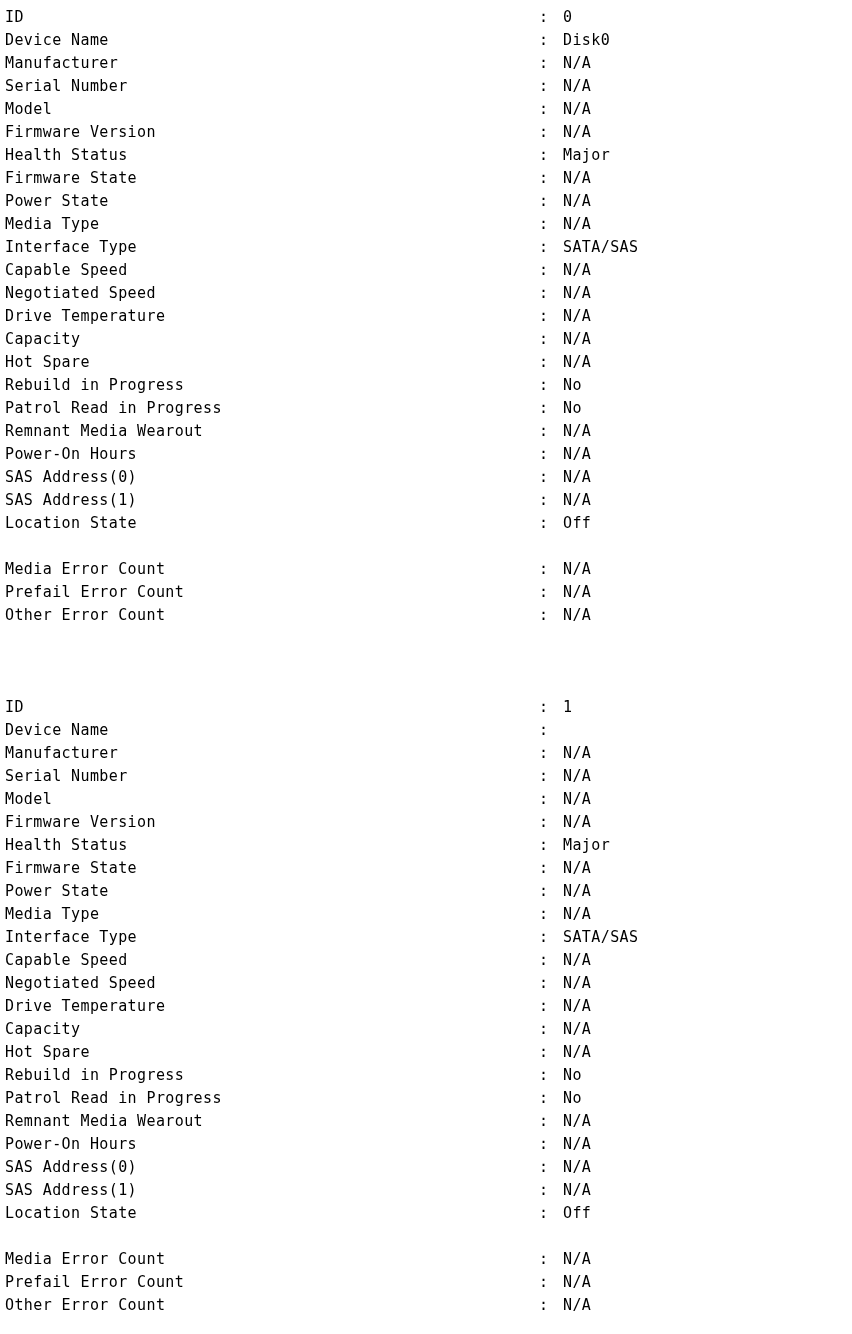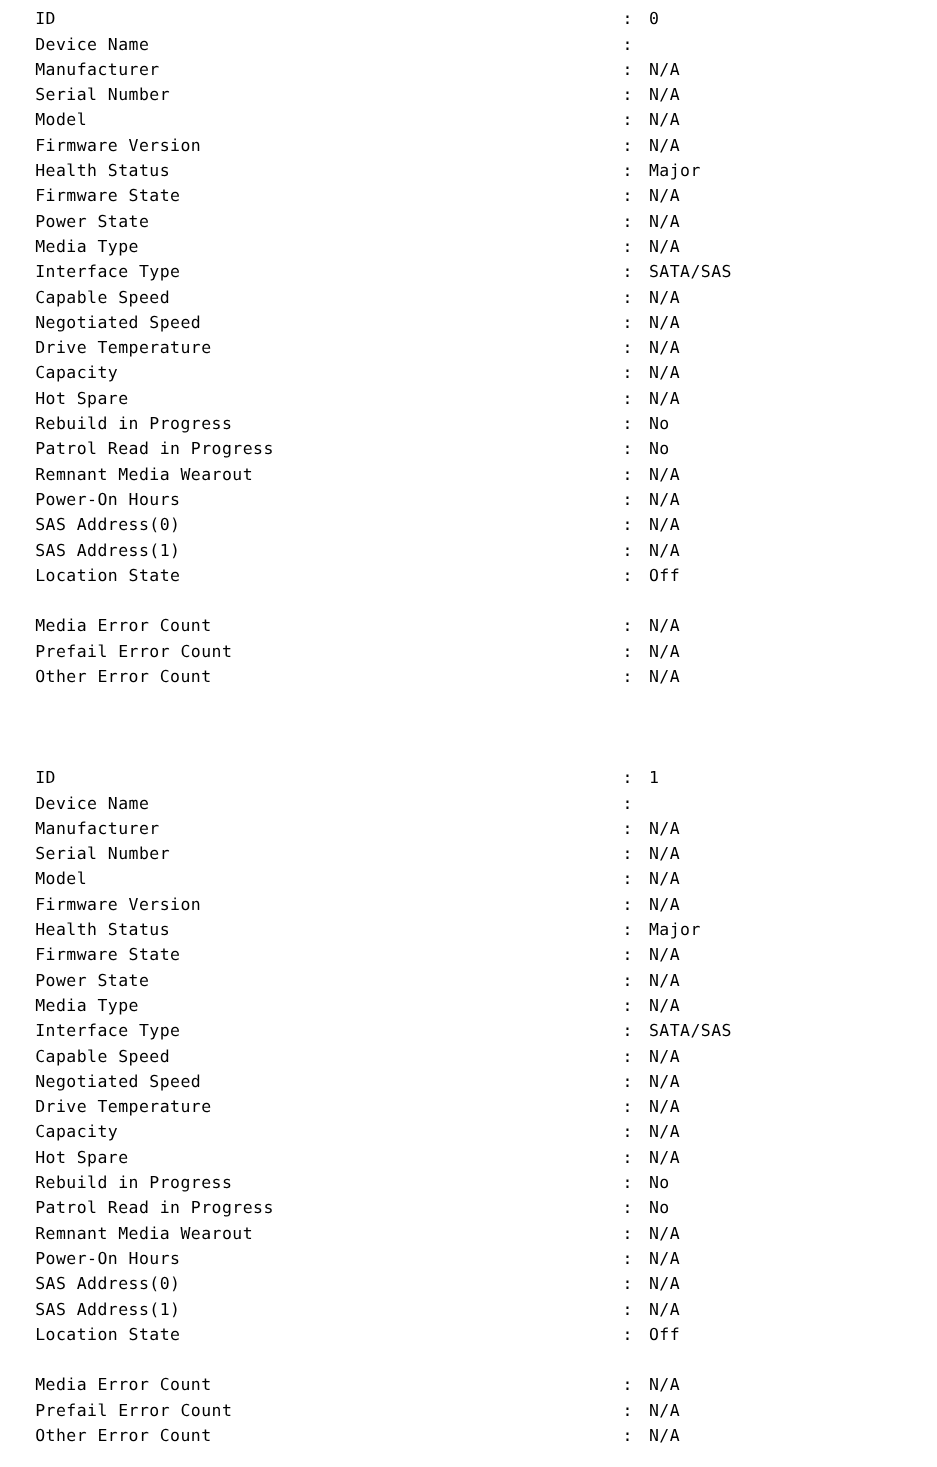--- a/index.html
+++ b/index.html
@@ -21,21 +21,20 @@
     box-sizing: border-box;
   }
   .block {
     
   }
   .row {
     display: flex;
     height: 23px;
     line-height: 23px;
     white-space: pre;
-    margin-left: 27px;
   }
   .label {
     width: 534px;
     flex: 0 0 534px;
     letter-spacing: 0.4px;
   }
   .colon {
     width: 24px;
     flex: 0 0 24px;
   }
@@ -49,21 +48,21 @@
   .spacer-lg {
     height: 69px;
   }
 </style>
 </head>
 <body>
 
 <div class="page" id="page-root">
     <div class="block">
       <div class="row"><span class="label">ID</span><span class="colon">:</span><span class="value">0</span></div>
-      <div class="row"><span class="label">Device Name</span><span class="colon">:</span></div>
+      <div class="row"><span class="label">Device Name</span><span class="colon">:</span><span class="value">Disk0</span></div>
       <div class="row"><span class="label">Manufacturer</span><span class="colon">:</span><span class="value">N/A</span></div>
       <div class="row"><span class="label">Serial Number</span><span class="colon">:</span><span class="value">N/A</span></div>
       <div class="row"><span class="label">Model</span><span class="colon">:</span><span class="value">N/A</span></div>
       <div class="row"><span class="label">Firmware Version</span><span class="colon">:</span><span class="value">N/A</span></div>
       <div class="row"><span class="label">Health Status</span><span class="colon">:</span><span class="value">Major</span></div>
       <div class="row"><span class="label">Firmware State</span><span class="colon">:</span><span class="value">N/A</span></div>
       <div class="row"><span class="label">Power State</span><span class="colon">:</span><span class="value">N/A</span></div>
       <div class="row"><span class="label">Media Type</span><span class="colon">:</span><span class="value">N/A</span></div>
       <div class="row"><span class="label">Interface Type</span><span class="colon">:</span><span class="value">SATA/SAS</span></div>
       <div class="row"><span class="label">Capable Speed</span><span class="colon">:</span><span class="value">N/A</span></div>

